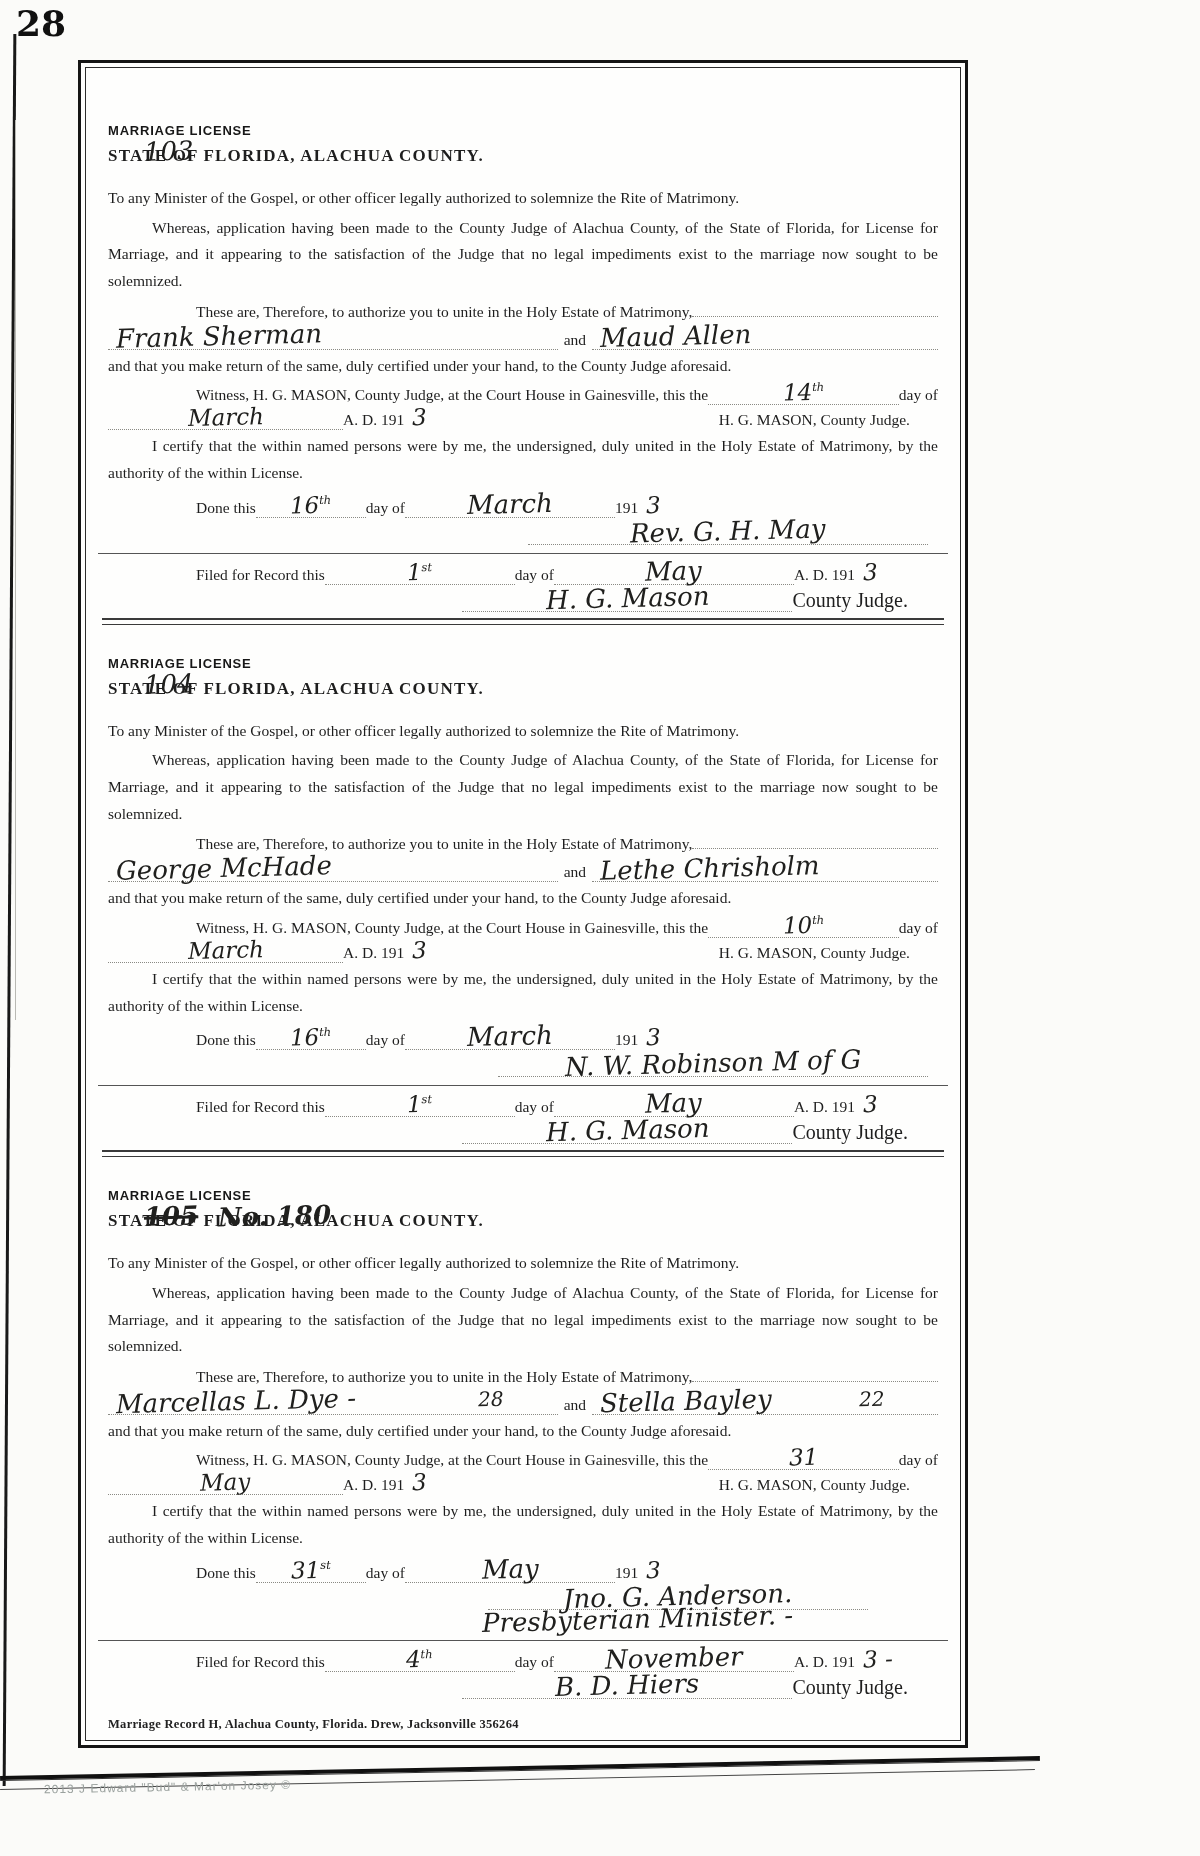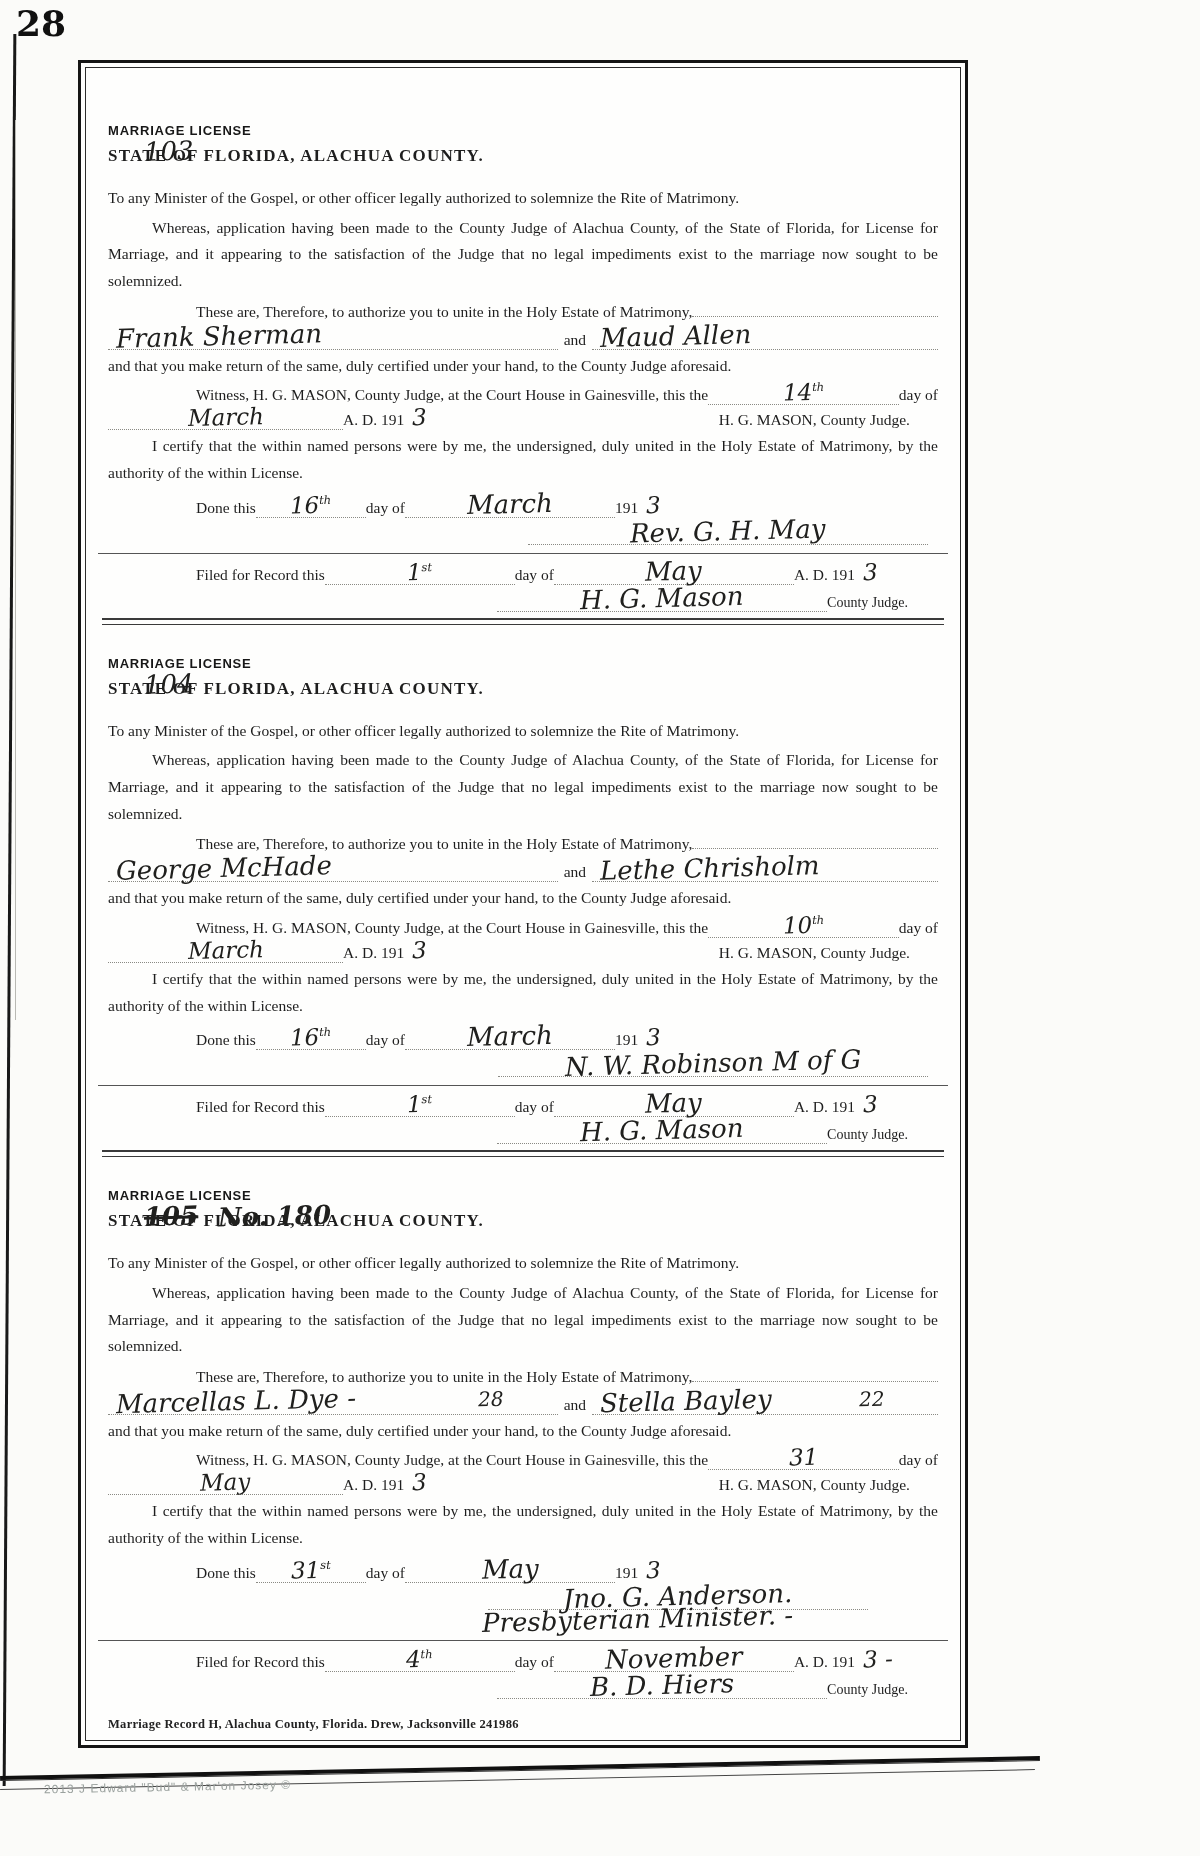--- a/index.html
+++ b/index.html
@@ -56,21 +56,21 @@
   .sup{font-size:.5em;vertical-align:super;}
   .age{float:right;margin-right:46px;font-size:20px;}
   .sig-row{display:flex;align-items:baseline;margin:2px 0;}
   .sig-line{border-bottom:1px dotted #8a8a84;text-align:center;}
   .hairline{border-top:1.5px solid #555;margin:8px -10px 6px -10px;}
   .ad{flex:0 0 auto;text-align:right;}
   .footer-line{
     font-family:"Liberation Serif",serif;font-weight:bold;font-size:12.5px;color:#222;
     margin-top:18px;letter-spacing:.3px;
   }
-  .mins{font-size:14px;}
+  .mins{font-size:20px;}
 </style>
 </head>
 <body>
 
 <div class="page-number">28</div>
 <div class="scan-left"></div>
 <div class="scan-left2"></div>
 
 <div class="frame">
 <div class="frame-inner">
@@ -267,21 +267,21 @@
       <span class="fill c" style="flex:0 0 240px;"><span class="hw big">November</span></span>
       <span class="ad">A. D. 191</span>
       <span class="hw">3 -</span>
     </div>
     <div class="sig-row">
       <span style="flex:1;"></span>
       <span class="sig-line" style="flex:0 0 330px;"><span class="hw big">B. D. Hiers</span></span>
       <span class="fw mins">County Judge.</span>
       <span style="flex:0 0 30px;"></span>
     </div>
-    <div class="footer-line">Marriage Record H, Alachua County, Florida.   Drew, Jacksonville 241986</div>
+    <div class="footer-line">Marriage Record H, Alachua County, Florida.   Drew, Jacksonville 356264</div>
   </div>
 
 </div>
 </div>
 
 <div class="scan-bottom"></div>
 <div class="scan-bottom2"></div>
 <div class="watermark">2013 J Edward "Bud" &amp; Mar'on Josey ©</div>
 
 </body></html>

